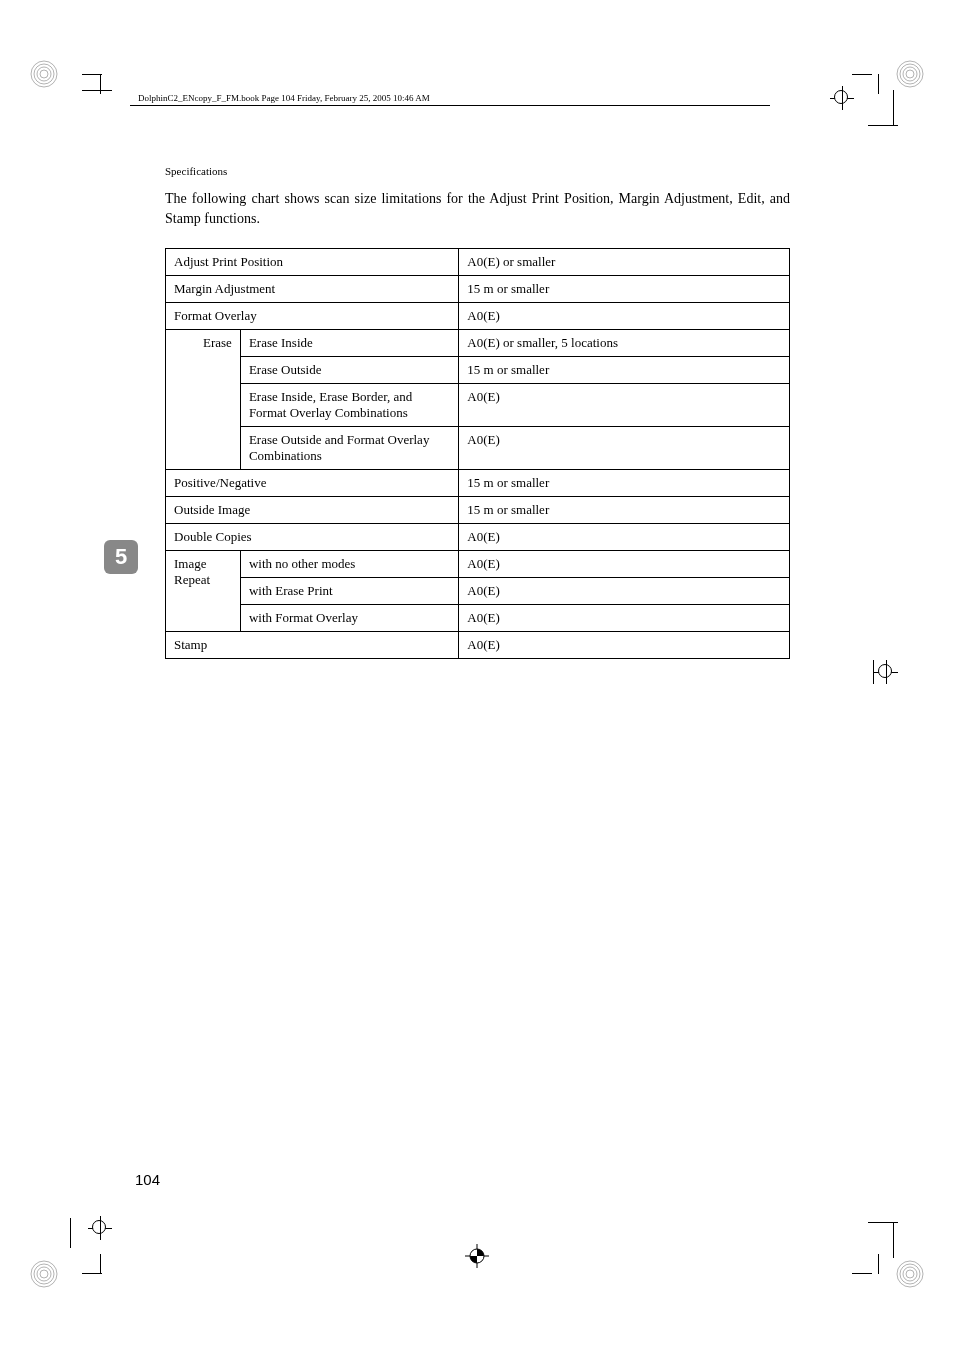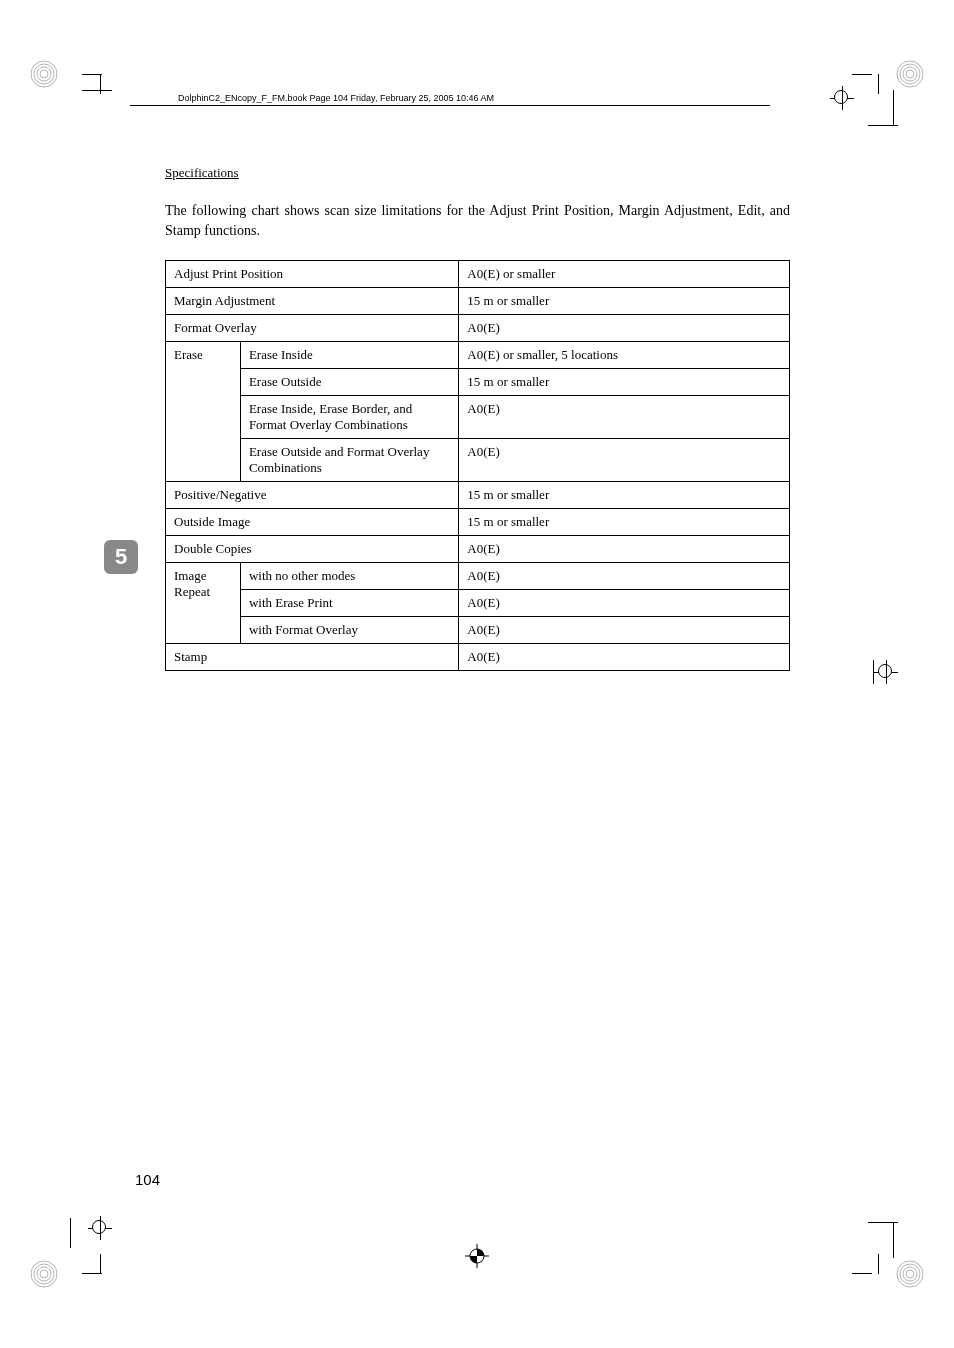--- a/index.html
+++ b/index.html
@@ -75,33 +75,31 @@
       left: 130px;
       width: 640px;
       height: 1px;
       background: #000;
     }
     .header-text {
       position: absolute;
       top: 93px;
       left: 138px;
       font-size: 9px;
-      font-family: Liberation Sans, sans-serif;
-      margin-left: 40px;
+      font-family: Liberation Serif, serif;
     }
     .content {
       position: absolute;
       top: 165px;
       left: 165px;
       width: 625px;
     }
     .section-label {
-      font-size: 13px;
-      text-decoration: underline;
-      margin-bottom: 20px;
+      font-size: 11px;
+      margin-bottom: 12px;
     }
     .title {
       font-family: Arial, Helvetica, sans-serif;
       font-weight: bold;
       font-size: 31px;
       margin-bottom: 32px;
     }
     .intro {
       font-size: 14px;
       line-height: 1.45;
@@ -236,21 +234,21 @@
     </tr>
     <tr>
       <td colspan="2">Margin Adjustment</td>
       <td>15 m or smaller</td>
     </tr>
     <tr>
       <td colspan="2">Format Overlay</td>
       <td>A0(E)</td>
     </tr>
     <tr>
-      <td rowspan="4" style="width:12%;">Erase</td>
+      <td rowspan="4" style="width:12%;text-align:right;">Erase</td>
       <td>Erase Inside</td>
       <td>A0(E) or smaller, 5 locations</td>
     </tr>
     <tr>
       <td>Erase Outside</td>
       <td>15 m or smaller</td>
     </tr>
     <tr>
       <td>Erase Inside, Erase Border, and Format Overlay Combinations</td>
       <td>A0(E)</td>

